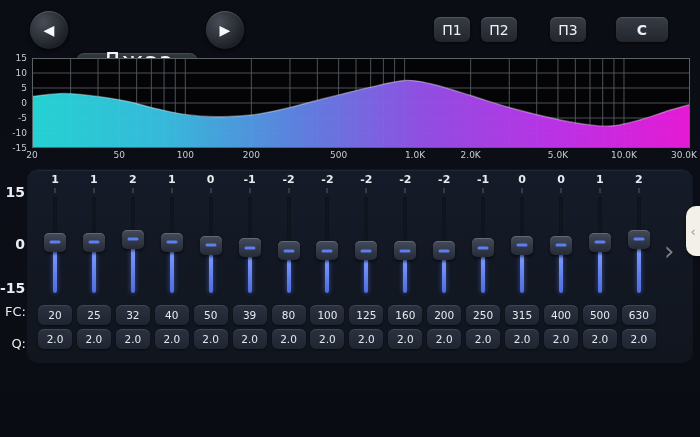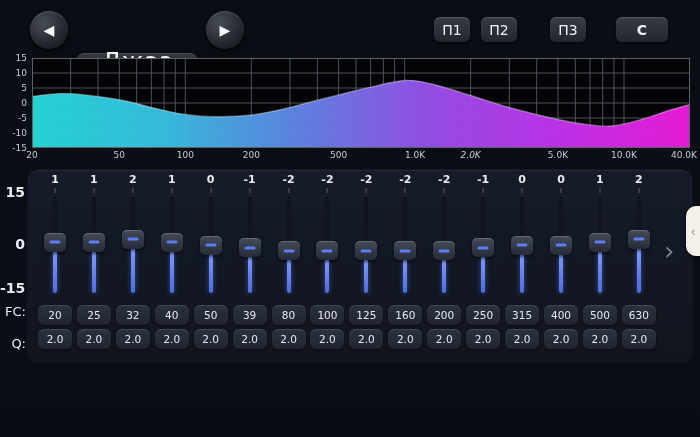--- a/index.html
+++ b/index.html
@@ -160,24 +160,24 @@
       <div class="y-tick" style="top: 127.5px;">-10</div>
       <div class="y-tick" style="top: 142.5px;">-15</div>
     </div>
   <div id="x-ticks">
       <div class="x-tick" style="left: 32px;">20</div>
       <div class="x-tick" style="left: 119.282px;">50</div>
       <div class="x-tick" style="left: 185.307px;">100</div>
       <div class="x-tick" style="left: 251.333px;">200</div>
       <div class="x-tick" style="left: 338.615px;">500</div>
       <div class="x-tick" style="left: 405px; margin-left: 10px;">1.0K</div>
-      <div class="x-tick" style="left: 470.667px; font-style: italic;">2.0K</div>
+      <div class="x-tick" style="left: 470.667px;">2.0K</div>
       <div class="x-tick" style="left: 557.948px;">5.0K</div>
       <div class="x-tick" style="left: 623.974px;">10.0K</div>
-      <div class="x-tick last" style="right: 3px;">40.0K</div>
+      <div class="x-tick last" style="right: 3px;">30.0K</div>
     </div>
 
   <div id="eq-panel"></div>
   <div id="gain-axis">
       <div class="gain-axis-label" style="top: 184px;">15</div>
       <div class="gain-axis-label" style="top: 236px;">0</div>
       <div class="gain-axis-label" style="top: 280px;">-15</div>
     </div>
   <div class="row-label" style="top:304px">FC:</div>
   <div class="row-label" style="top:336px">Q:</div>

